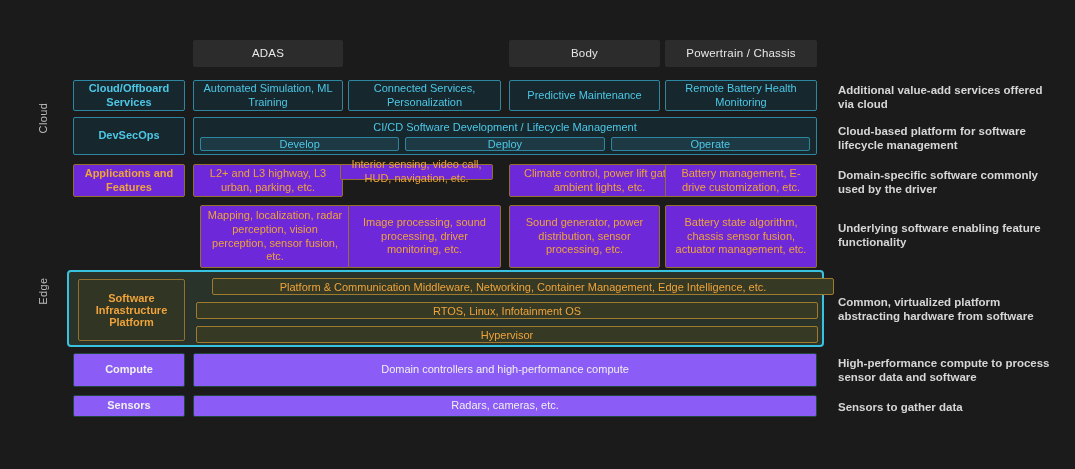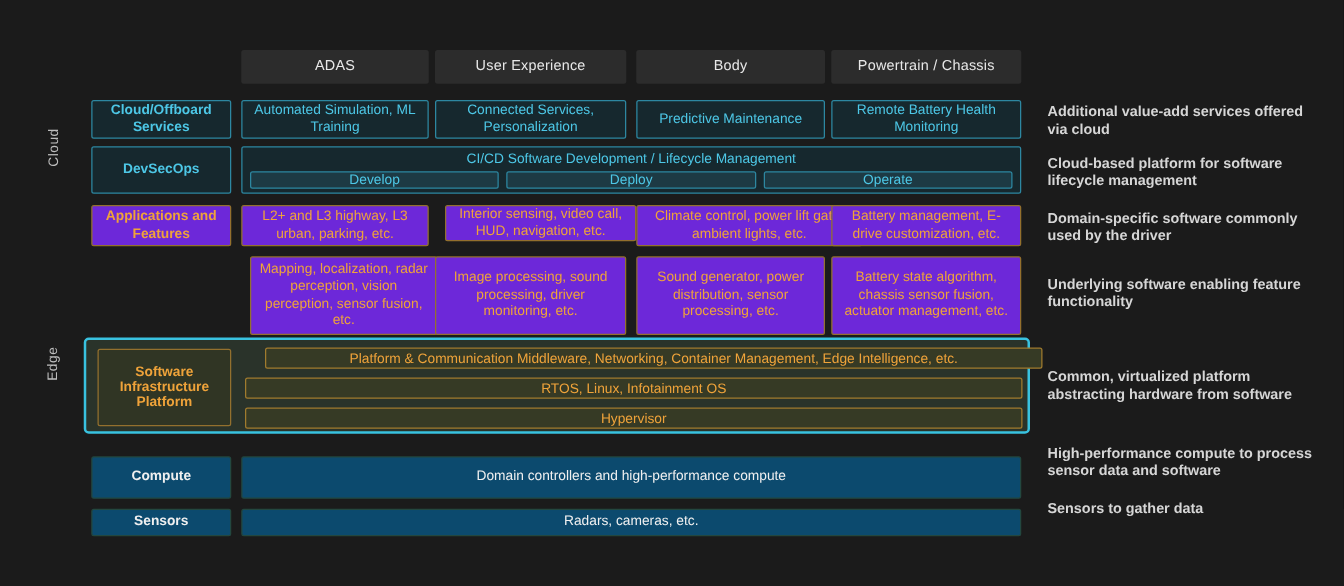--- a/index.html
+++ b/index.html
@@ -10,21 +10,21 @@
   }
   .box {
     position:absolute; box-sizing:border-box;
     display:flex; align-items:center; justify-content:center;
     text-align:center; border:1px solid transparent; border-radius:2px;
     font-size:11px; line-height:1.25; padding:2px 5px;
   }
   .header { background:#2c2c2c; color:#e8e8e8; border:none; font-size:11.5px; letter-spacing:0.2px; }
   .teal   { color:#4dc7e6; border-color:#2d87a1; background:#16282e; }
   .orange { color:#efa33a; border-color:#93702e; background:#6d28d9; }
-  .plain  { color:#f0f0f0; border-color:#23473f; background:#0c4a6e;margin-top:12px; }
+  .plain  { color:#f0f0f0; border-color:#23473f; background:#8b5cf6; }
   .bold   { font-weight:bold; }
   .cicd {
     position:absolute; box-sizing:border-box;
     border:1px solid #2d87a1; border-radius:2px; background:#16282e;
     display:flex; flex-direction:column;
   }
   .cicd-title { color:#4dc7e6; font-size:11px; text-align:center; padding-top:3px; flex:0 0 16px; }
   .cicd-stages { display:flex; gap:6px; padding:0 6px 5px 6px; flex:1; }
   .stage {
     flex:1; box-sizing:border-box; border:1px solid #2d87a1; border-radius:2px;
@@ -56,21 +56,20 @@
     transform:rotate(-90deg); white-space:nowrap;
     color:#bdbdbd; font-size:11px; letter-spacing:0.4px;
   }
 </style>
 </head>
 <body>
 
 <div class="canvas">
 
   <div class="box header" style="left:193px;top:40px;width:150px;height:27px">ADAS</div>
-  <div class="box header" style="left:348px;top:40px;width:153px;height:27px">User Experience</div>
   <div class="box header" style="left:509px;top:40px;width:151px;height:27px">Body</div>
   <div class="box header" style="left:665px;top:40px;width:152px;height:27px">Powertrain / Chassis</div>
 
   <div class="vlabel" style="left:28px;top:80px;width:30px;height:76px">
     <span>Cloud</span>
   </div>
   <div class="vlabel" style="left:28px;top:164px;width:30px;height:254px">
     <span>Edge</span>
   </div>
 
@@ -85,21 +84,21 @@
     <div class="cicd-title">CI/CD Software Development / Lifecycle Management</div>
     <div class="cicd-stages">
       <div class="stage">Develop</div>
       <div class="stage">Deploy</div>
       <div class="stage">Operate</div>
     </div>
   </div>
 
   <div class="box orange bold" style="left:73px;top:164px;width:112px;height:33px">Applications and Features</div>
   <div class="box orange" style="left:193px;top:164px;width:150px;height:33px">L2+ and L3 highway, L3 urban, parking, etc.</div>
-  <div class="box orange" style="left:356px;top:164px;width:153px;height:29px">Interior sensing, video call, HUD, navigation, etc.</div>
+  <div class="box orange" style="left:340px;top:164px;width:153px;height:16px">Interior sensing, video call, HUD, navigation, etc.</div>
   <div class="box orange" style="left:509px;top:164px;width:181px;height:33px">Climate control, power lift gate, ambient lights, etc.</div>
   <div class="box orange" style="left:665px;top:164px;width:152px;height:33px">Battery management, E-drive customization, etc.</div>
 
   <div class="box orange" style="left:200px;top:205px;width:150px;height:63px">Mapping, localization, radar perception, vision perception, sensor fusion, etc.</div>
   <div class="box orange" style="left:348px;top:205px;width:153px;height:63px">Image processing, sound processing, driver monitoring, etc.</div>
   <div class="box orange" style="left:509px;top:205px;width:151px;height:63px">Sound generator, power distribution, sensor processing, etc.</div>
   <div class="box orange" style="left:665px;top:205px;width:152px;height:63px">Battery state algorithm, chassis sensor fusion, actuator management, etc.</div>
 
   <div class="highlight" style="left:67px;top:270px;width:757px;height:77px">
     <div class="hl-label" style="left:9px;top:7px;width:107px;height:62px">Software Infrastructure Platform</div>

